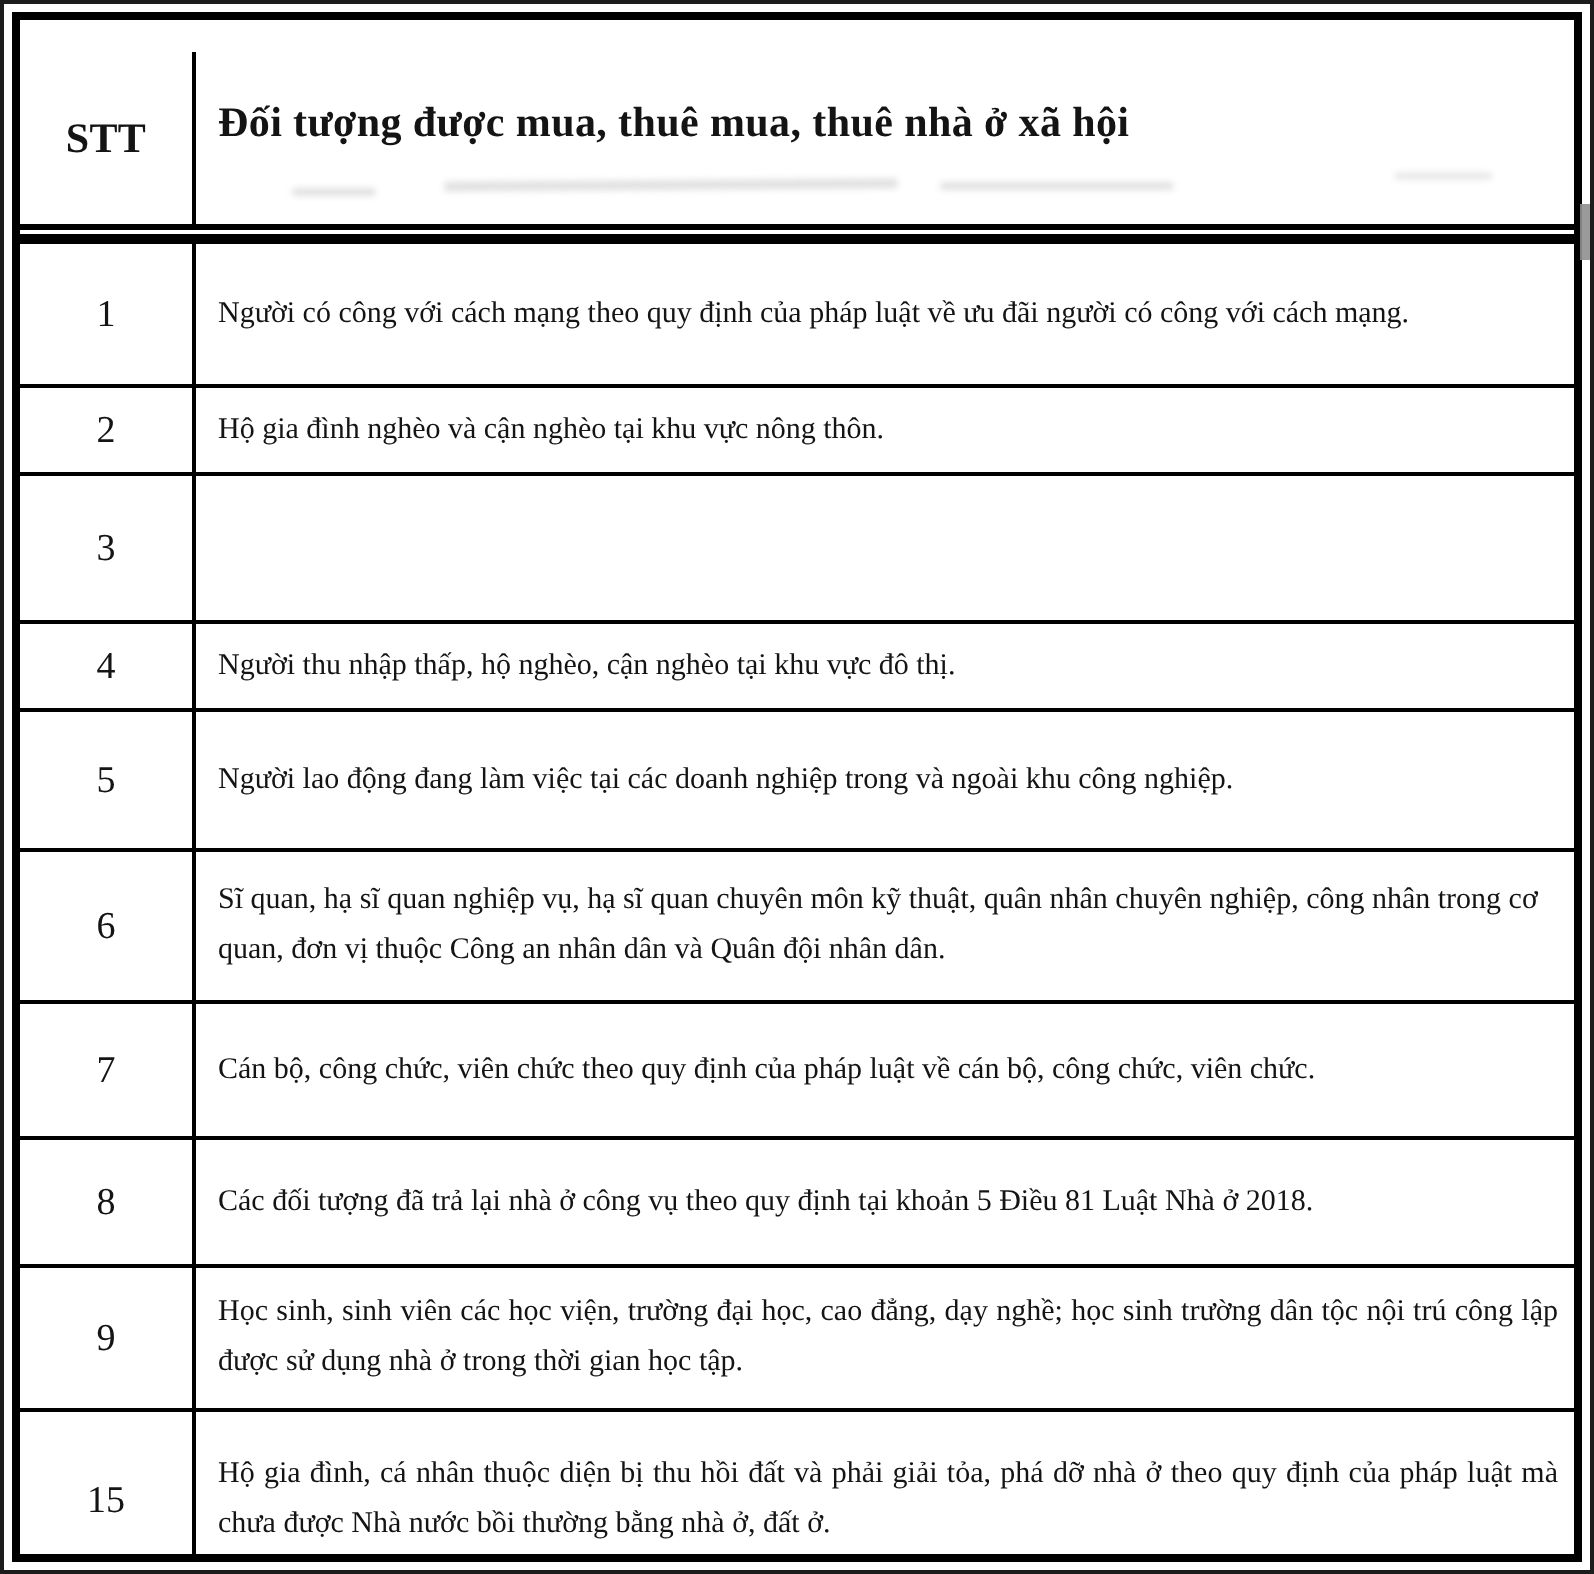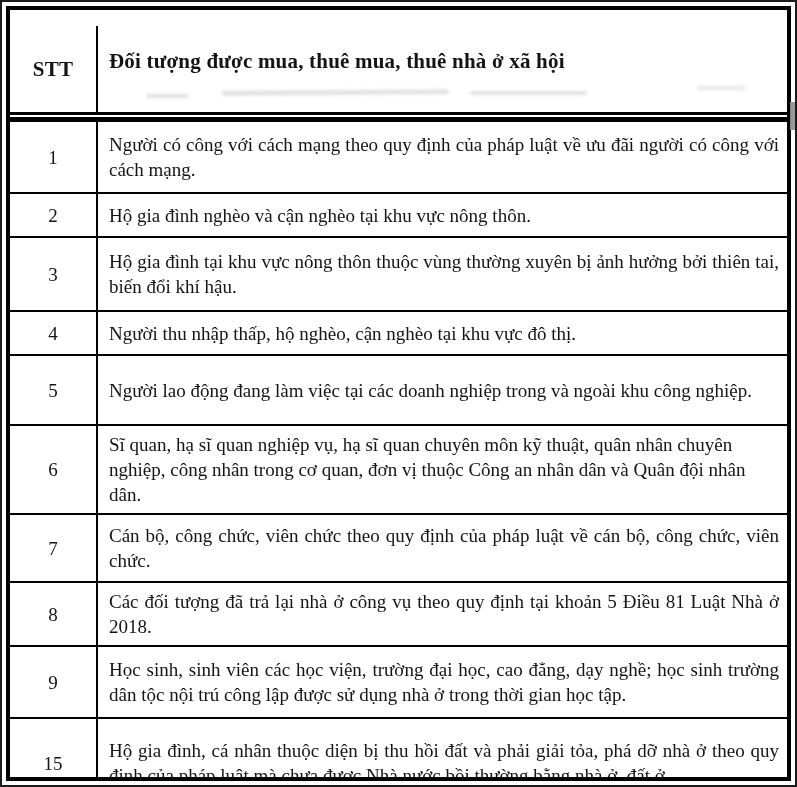--- a/index.html
+++ b/index.html
@@ -63,21 +63,21 @@
     font-size: 21px;
     letter-spacing: 0.2px;
   }
   .header-row .subject-col {
     justify-content: center;
     text-align: center;
     padding-bottom: 22px;
     border-radius: 12px;
   }
   .cell-text {
-    font-size: 19px;
+    font-size: 15px;
     line-height: 25px;
     width: 100%;
   }
   .subject-col .cell-text {
     text-align: justify;
   }
   .row.no-justify .subject-col .cell-text {
     text-align: left;
     font-family: Liberation Serif, serif;
   }
@@ -164,23 +164,20 @@
       </div>
       <div class="cell subject-col">
         <div class="cell-text">Hộ gia đình nghèo và cận nghèo tại khu vực nông thôn.</div>
       </div>
     </div>
 
     <div class="row r3">
       <div class="cell stt-col">
         <div class="cell-text">3</div>
       </div>
-      <div class="cell subject-col">
-        <div class="cell-text">Hộ gia đình tại khu vực nông thôn thuộc vùng thường xuyên bị ảnh hưởng bởi thiên tai, biến đổi khí hậu.</div>
-      </div>
     </div>
 
     <div class="row r4">
       <div class="cell stt-col">
         <div class="cell-text">4</div>
       </div>
       <div class="cell subject-col">
         <div class="cell-text">Người thu nhập thấp, hộ nghèo, cận nghèo tại khu vực đô thị.</div>
       </div>
     </div>

